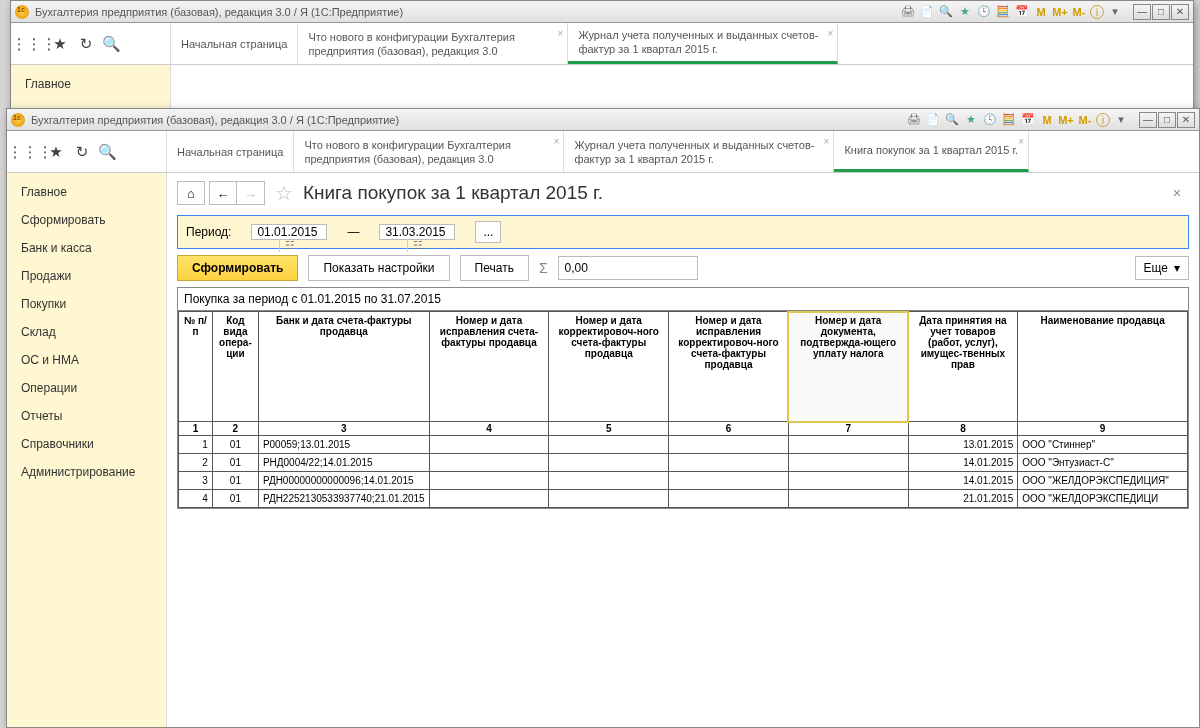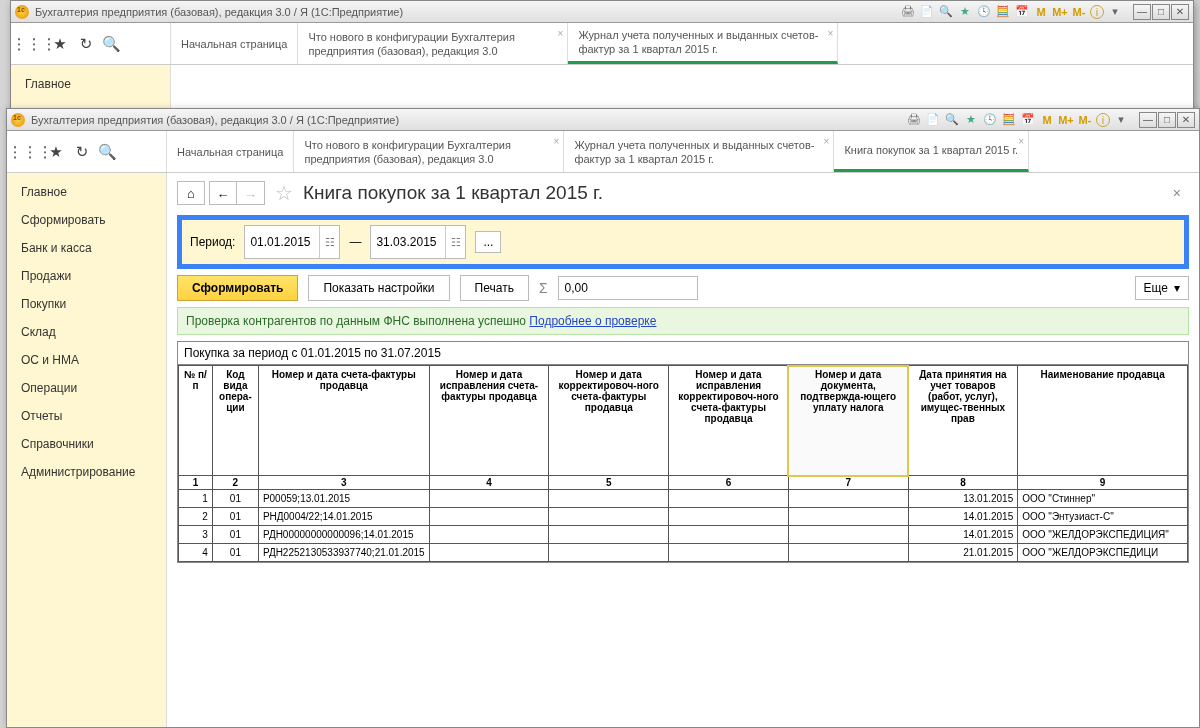--- a/index.html
+++ b/index.html
@@ -27,22 +27,22 @@
   .sidebar { width: 160px; background: #fff7d1; border-right: 1px solid #ddd; }
   .sb-item { padding: 7px 14px; font-size: 12px; color: #333; cursor: pointer; }
   .sb-item:first-child { padding-top: 12px; }
   .main { flex: 1; background: #fff; padding: 8px 10px; overflow: hidden; }
   .hdr-row { display: flex; align-items: center; gap: 4px; margin-bottom: 10px; }
   .nav-btn { width: 28px; height: 24px; border: 1px solid #bbb; background: #fff; display: flex; align-items: center; justify-content: center; font-size: 13px; }
   .nav-group .nav-btn:not(:first-child){ border-left:none; }
   .star { font-size: 20px; color: #bbb; margin: 0 6px; }
   .page-title { font-size: 19px; color: #333; }
   .close-page { margin-left: auto; color: #888; font-size: 14px; padding: 0 8px; }
-  .period-bar { background: #fff7d1; border: 5px solid #3b82f6; padding: 5px 8px; display: flex; align-items: center; gap: 9px; margin-bottom: 6px; font-size: 12px; }
-  .date-fld { display: inline-flex; border: 1px solid #bbb; background: #fff; height: 34px; align-items: center; }
+  .period-bar { background: #fff7d1; border: 1px solid #3b82f6; padding: 5px 8px; display: flex; align-items: center; gap: 20px; margin-bottom: 6px; font-size: 12px; }
+  .date-fld { display: inline-flex; border: 1px solid #bbb; background: #fff; height: 16px; align-items: center; flex-direction: column; }
   .date-fld input { border: none; width: 74px; padding: 0 5px; font-size: 12px; outline: none; }
   .date-ico { width: 20px; border-left: 1px solid #ccc; display: flex; align-items: center; justify-content: center; font-size: 11px; color: #777; height: 100%; }
   .small-btn { width: 26px; height: 22px; border: 1px solid #bbb; background: #fff; display: flex; align-items: center; justify-content: center; }
   .action-bar { display: flex; align-items: center; gap: 10px; margin-bottom: 6px; }
   .act-btn { height: 26px; padding: 0 14px; border: 1px solid #bbb; background: #fff; font-size: 12px; display: inline-flex; align-items: center; }
   .act-btn.primary { background: linear-gradient(#ffe36b,#ffd23f); border-color: #c7a637; font-weight: bold; }
   .num-fld { border: 1px solid #bbb; height: 24px; width: 140px; text-align: left; padding: 0 6px; font-size: 12px; }
   .more-btn { margin-left: auto; border: 1px solid #bbb; height: 24px; padding: 0 8px; display: inline-flex; align-items: center; gap: 6px; font-size: 12px; }
   .info-bar { background: #e9f7e1; border: 1px solid #b7e0a6; padding: 6px 8px; font-size: 12px; color: #2a6b2a; margin-bottom: 6px; }
   .info-bar a { color: #2546c7; text-decoration: underline; }
@@ -204,31 +204,28 @@
         <button class="act-btn primary">Сформировать</button>
         <button class="act-btn">Показать настройки</button>
         <button class="act-btn">Печать</button>
         <span style="color:#888;font-size:14px">Σ</span>
         <input class="num-fld" value="0,00" style="">
         <span class="more-btn">
             <span>Еще</span>
             <span>▾</span>
           </span>
       </div>
-      <div class="info-bar">
-        <span>Проверка контрагентов по данным ФНС выполнена успешно </span><a href="#">Подробнее о проверке</a>
-      </div>
       <div class="report-wrap">
         <div class="report-caption">Покупка за период с 01.01.2015 по 31.07.2015</div>
         <table class="report">
           <thead>
             <tr id="hdr-row">
                 <th style="width: 34px;">№ п/п</th>
                 <th style="width: 46px;">Код вида опера-ции</th>
-                <th style="width: 130px;">Номер и дата счета-фактуры продавца</th>
+                <th style="width: 130px;">Банк и дата счета-фактуры продавца</th>
                 <th style="width: 120px;">Номер и дата исправления счета-фактуры продавца</th>
                 <th style="width: 120px;">Номер и дата корректировоч-ного счета-фактуры продавца</th>
                 <th style="width: 120px;">Номер и дата исправления корректировоч-ного счета-фактуры продавца</th>
                 <th class="hilite" style="width: 120px;">Номер и дата документа, подтвержда-ющего уплату налога</th>
                 <th style="width: 110px;">Дата принятия на учет товаров (работ, услуг), имущес-твенных прав</th>
                 <th style="width: 170px;">Наименование продавца</th>
               </tr>
             <tr class="nums" id="num-row">
                 <td>1</td>
                 <td>2</td>

